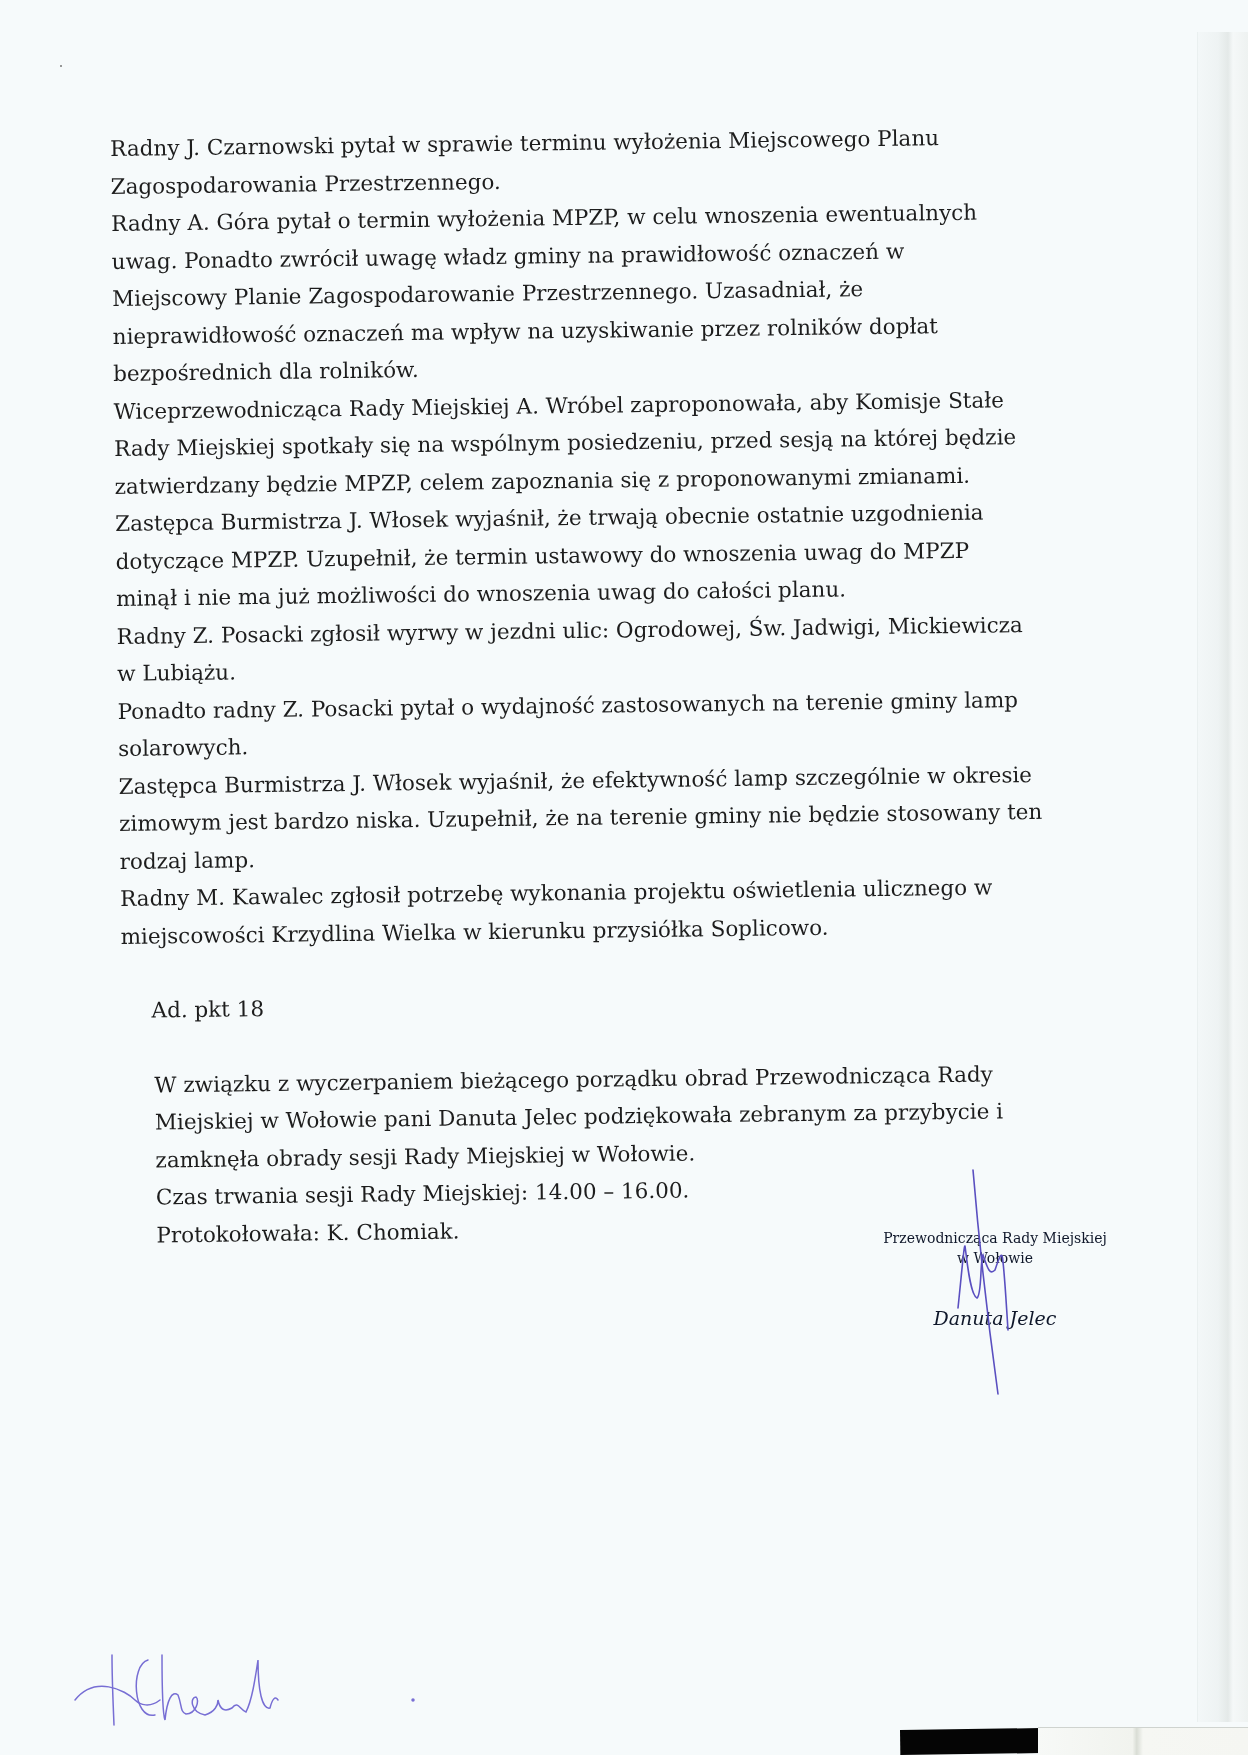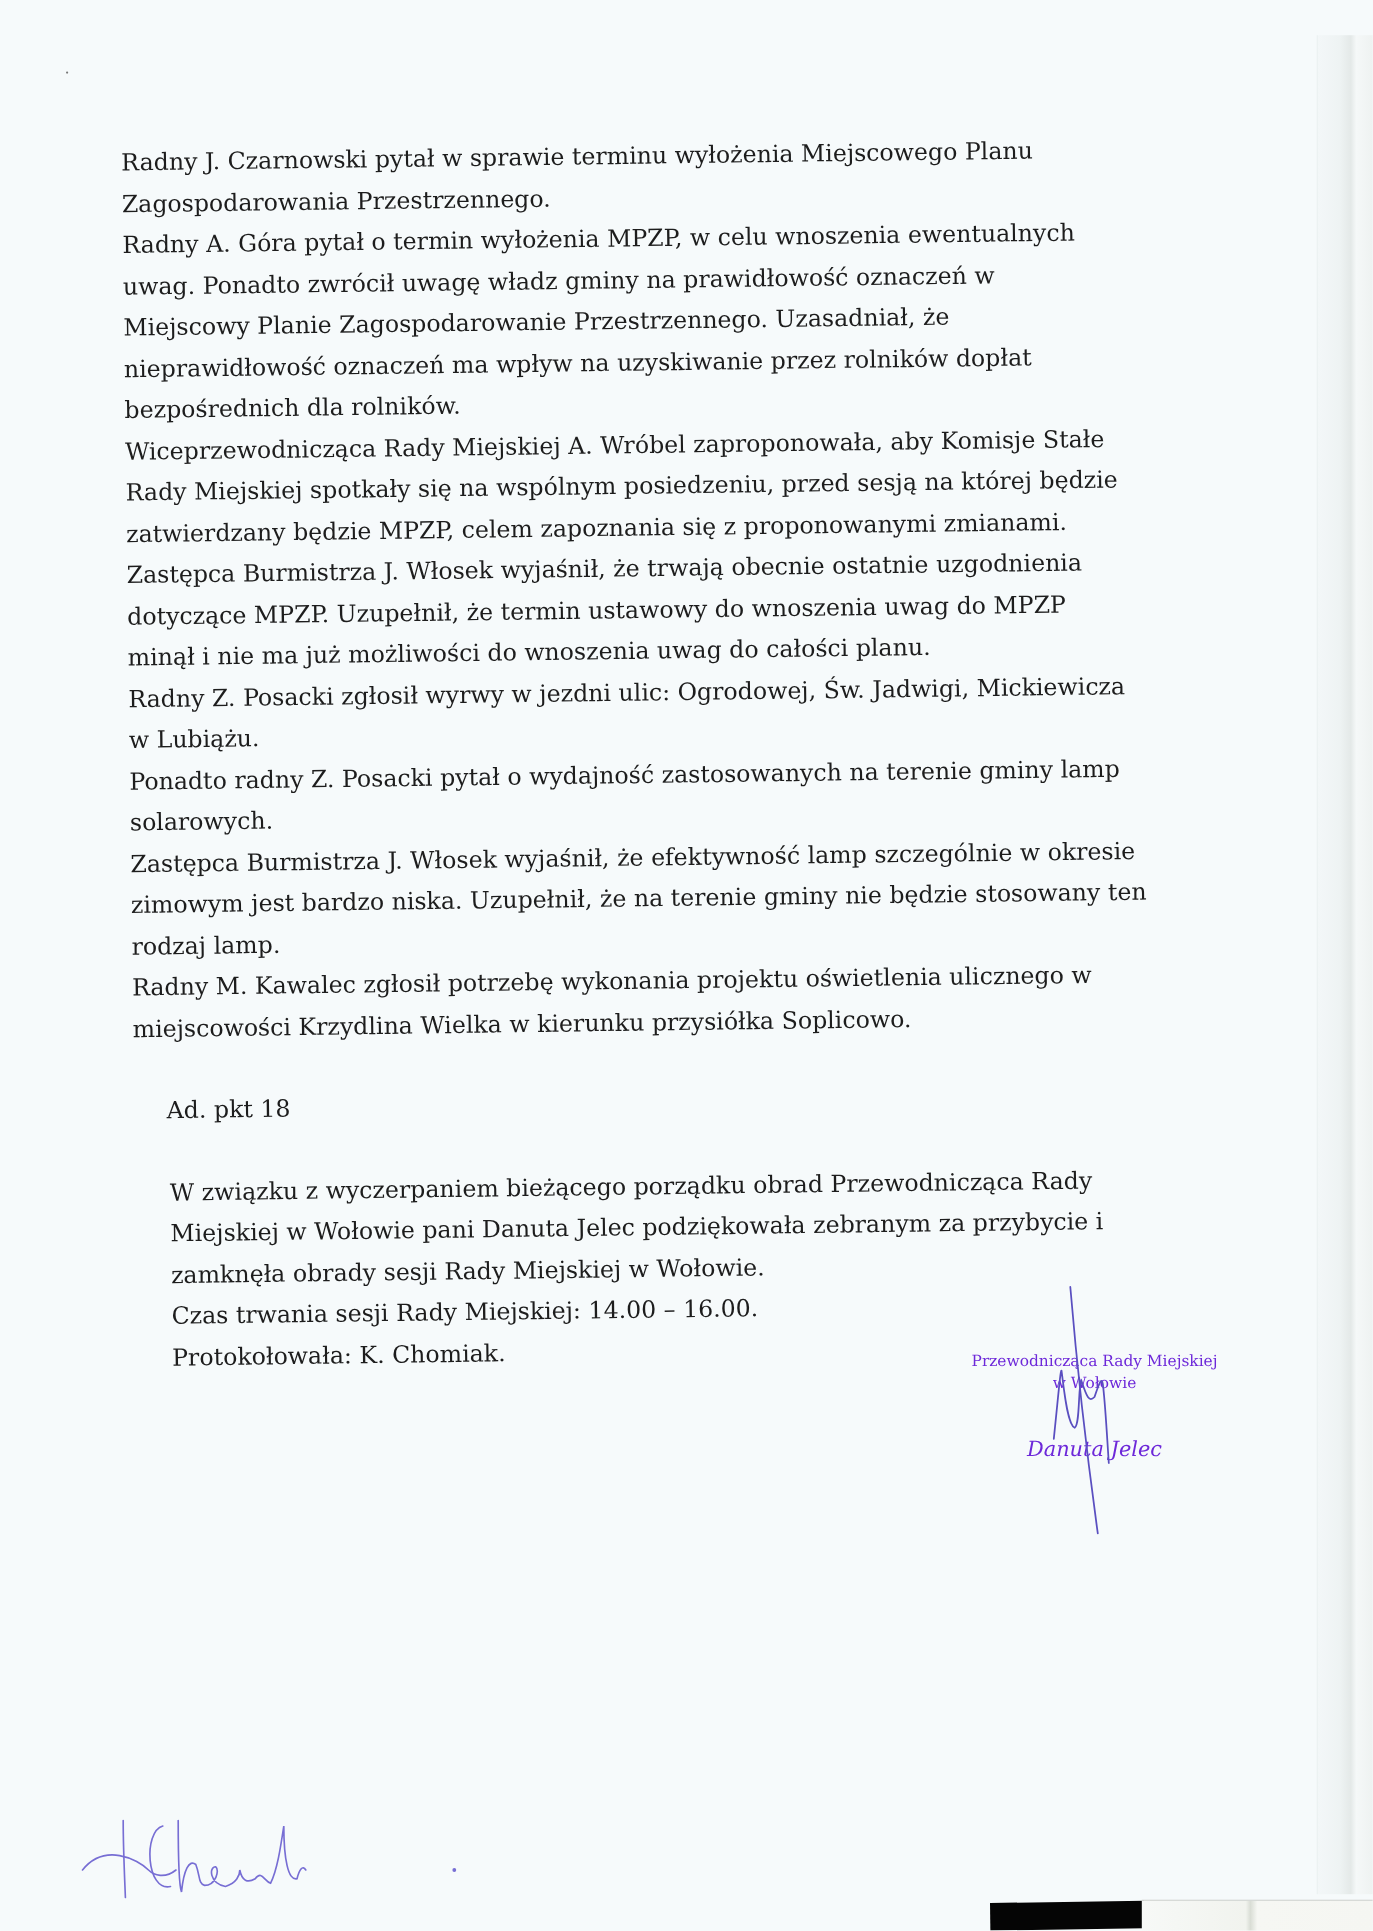--- a/index.html
+++ b/index.html
@@ -18,21 +18,21 @@
     .text-block {
       position:absolute; left:110px; top:130px; width:940px;
       transform:rotate(-0.75deg); transform-origin:0 0;
       font-size:21.5px; line-height:37.5px;
     }
     .text-block p { margin:0; text-align:justify; text-align-last:left; }
     .section-head { margin-top:37px !important; margin-bottom:37px !important; padding-left:30px; }
     .para2 p { padding-left:32px; }
     .stamp {
       position:absolute; left:850px; top:1228px; width:290px; text-align:center;
-      color:#6d28d9; font-family:"DejaVu Serif", serif; font-size:14px; line-height:20px;
+      color:#0f172a; font-family:"DejaVu Serif", serif; font-size:14px; line-height:20px;
     }
     .stamp .name { font-style:italic; font-size:19px; margin-top:40px; display:block; }
     .sig-svg { position:absolute; left:0; top:0; width:1248px; height:1755px; pointer-events:none; }
     .bottom-black {
       position:absolute; left:900px; top:1730px; width:140px; height:25px; background:#050505;
       transform:rotate(-0.8deg); transform-origin:0 0;
     }
     .bottom-strip {
       position:absolute; left:1038px; top:1727px; width:210px; height:28px;
       background:linear-gradient(90deg,#f7f9f7 0%,#f1f3ee 45%,#d9ddd5 47%,#f6f7f3 50%,#f5f6f2 100%);

